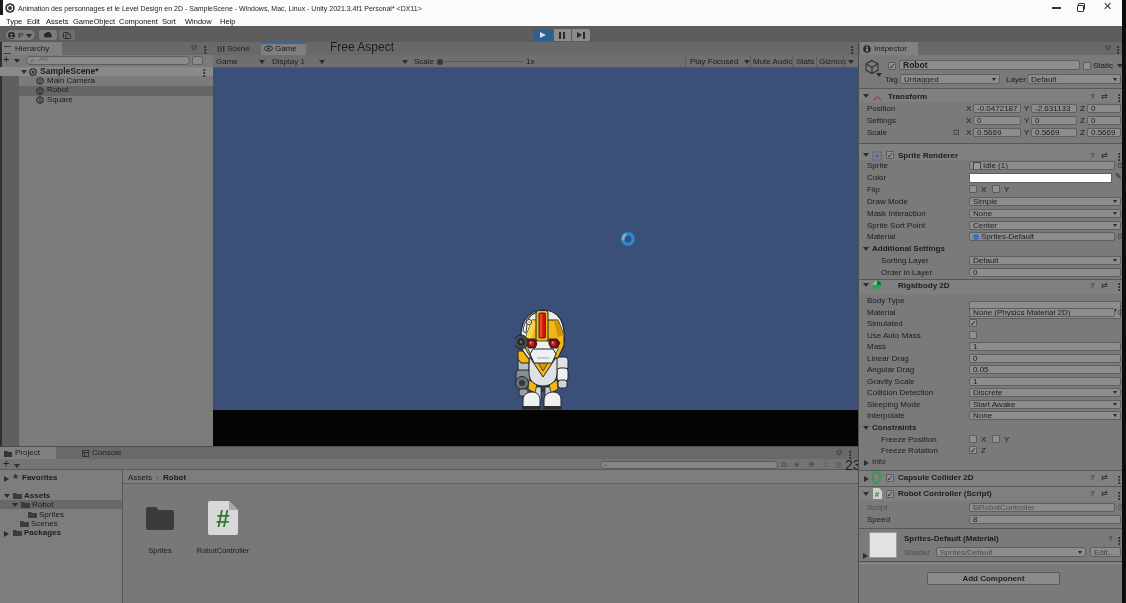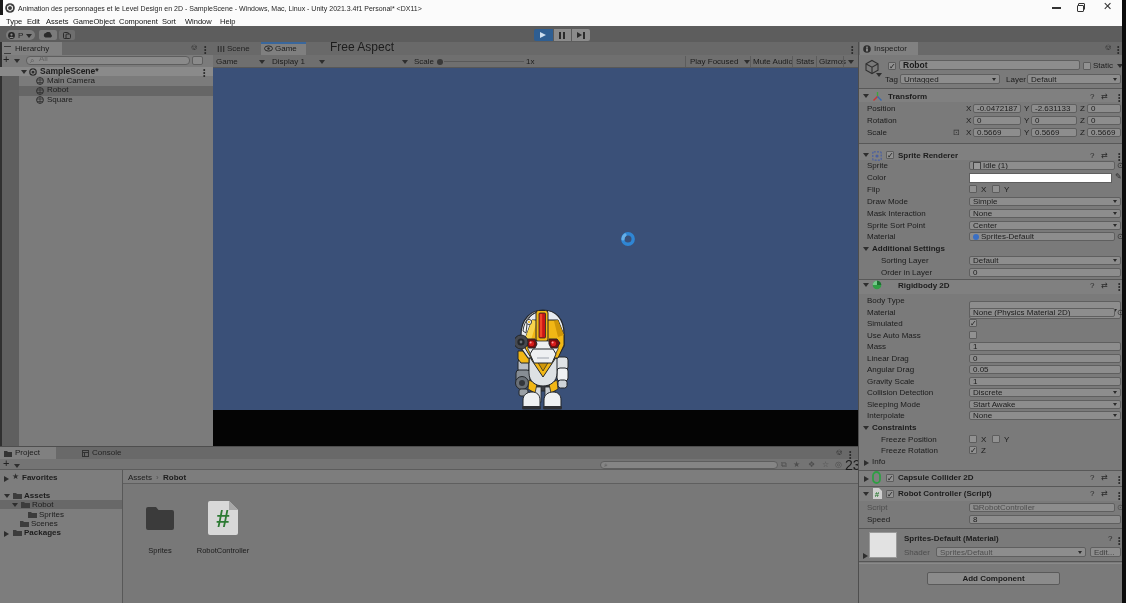--- a/index.html
+++ b/index.html
@@ -341,21 +341,21 @@
   <div class="t" style="left:231px;top:49.5px;color:#282828;font-size:8px">?</div>
   <div class="t" style="left:242px;top:49.5px;color:#282828;font-size:8px">⇄</div>
   <div class="kebab" style="left:259px;top:51px">•<br>•<br>•</div>
   <div class="t" style="left:8px;top:62px">Position</div>
   <div class="t" style="left:107px;top:62px">X</div>
     <div class="fld" style="left:114px;top:62px;width:48px;height:9px">-0.0472187</div>
   <div class="t" style="left:165px;top:62px">Y</div>
     <div class="fld" style="left:172px;top:62px;width:46px;height:9px">-2.631133</div>
   <div class="t" style="left:221px;top:62px">Z</div>
     <div class="fld" style="left:228px;top:62px;width:34px;height:9px">0</div>
-  <div class="t" style="left:8px;top:74px">Rotation</div>
+  <div class="t" style="left:8px;top:74px">Settings</div>
   <div class="t" style="left:107px;top:74px">X</div>
     <div class="fld" style="left:114px;top:74px;width:48px;height:9px">0</div>
   <div class="t" style="left:165px;top:74px">Y</div>
     <div class="fld" style="left:172px;top:74px;width:46px;height:9px">0</div>
   <div class="t" style="left:221px;top:74px">Z</div>
     <div class="fld" style="left:228px;top:74px;width:34px;height:9px">0</div>
   <div class="t" style="left:8px;top:86px">Scale</div>
   <div class="t" style="left:94px;top:86px;color:#333;font-size:8px">⊡</div>
   <div class="t" style="left:107px;top:86px">X</div>
     <div class="fld" style="left:114px;top:86px;width:48px;height:9px">0.5669</div>

